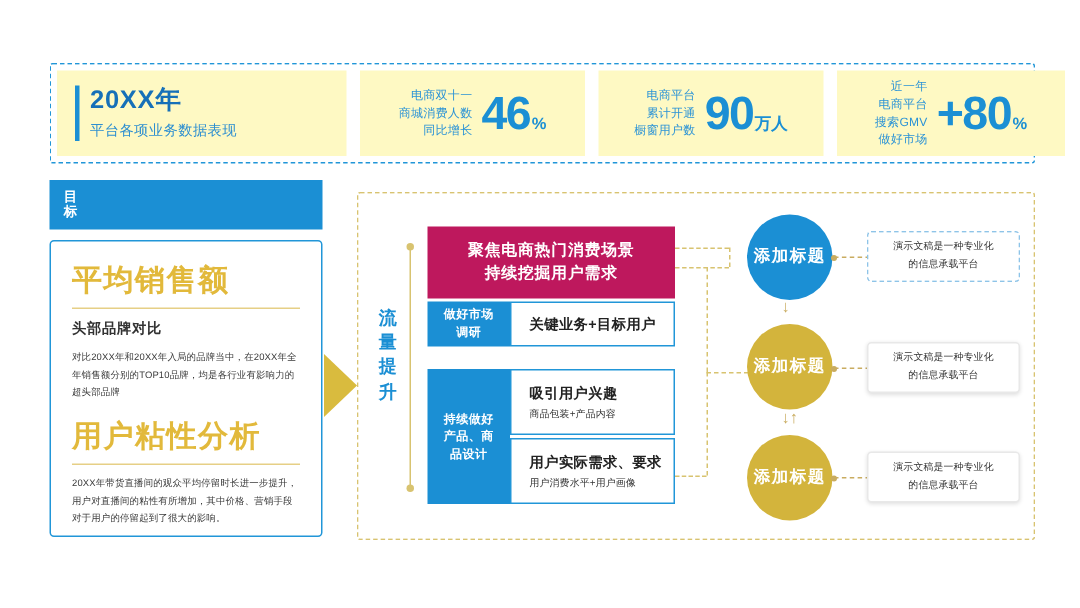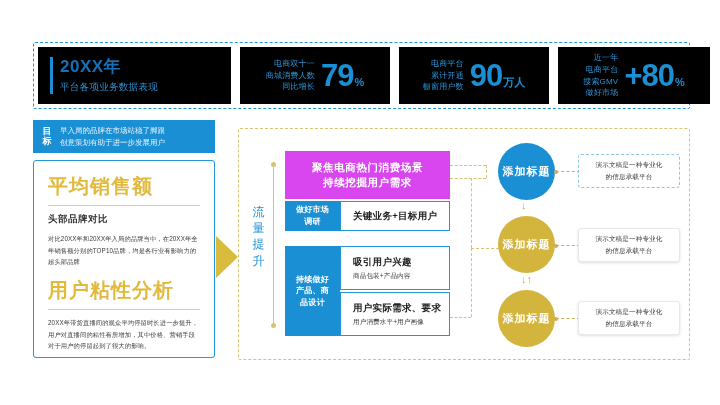--- a/index.html
+++ b/index.html
@@ -13,21 +13,21 @@
 
   
   .stats-strip {
     position: absolute; left: 33px; top: 42px; width: 657px; height: 67px;
     border: 1px dashed #2196d8; border-radius: 2px;
     display: flex; align-items: stretch; padding: 4px;
   }
   .stat-cell {
     position: relative; flex: 0 0 auto; height: 100%;
     display: flex; align-items: center; justify-content: center;
-    background: #000000;
+    background: #fef9c3;
   }
   .cell-title { width: 193px; padding-left: 22px; flex-direction: column; align-items: flex-start; justify-content: center; }
   .cell-title .bar {
     position: absolute; left: 12px; top: 10px; bottom: 10px; width: 3px; background: #1b8fd4;
   }
   .title-main { font-size: 17px; font-weight: bold; color: #1670b8; letter-spacing: .5px; line-height: 1.15; }
   .title-sub { font-size: 9.5px; color: #2e8fd0; margin-top: 4px; letter-spacing: .3px; }
 
   .stat-sep { flex: 0 0 9px; }
   .cell-num { width: 150px; gap: 6px; }
@@ -76,27 +76,27 @@
     background: #d8c370;
   }
   .vtrack::before, .vtrack::after {
     content:""; position: absolute; left: -2px; width: 5px; height: 5px;
     border-radius: 50%; background: #d8c370;
   }
   .vtrack::before { top: -3px; } .vtrack::after { bottom: -3px; }
 
   .vlabel {
     position: absolute; left: 12px; top: 75px; width: 16px;
-    font-size: 12px; font-weight: normal; color: #1b8fd4;
+    font-size: 12px; font-weight: bold; color: #1b8fd4;
     line-height: 1.35; text-align: center; letter-spacing: 1px;
   }
 
   .gold-banner {
     position: absolute; left: 46px; top: 22px; width: 165px; height: 48px;
-    background: #d946ef; color: #fff; display: flex; flex-direction: column;
+    background: #be185d; color: #fff; display: flex; flex-direction: column;
     align-items: center; justify-content: center; line-height: 1.45;
     font-size: 10.5px; font-weight: bold; letter-spacing: .6px;
   }
 
   .row-block { position: absolute; left: 46px; }
   .row-block.r1 { top: 72px; width: 165px; height: 30px; }
   .row-block.r2 { top: 117px; width: 165px; height: 90px; }
   .blue-tab {
     position: absolute; left: 0; top: 0; bottom: 0; width: 55px;
     background: #1b8fd4; color: #fff; display: flex; align-items: center;
@@ -168,21 +168,21 @@
       <div class="title-main">20XX年</div>
       <div class="title-sub">平台各项业务数据表现</div>
     </div>
     <div class="stat-sep"></div>
 
     <div class="stat-cell cell-num">
       <div class="stat-label" style="white-space: pre-line;">电商双十一
 商城消费人数
 同比增长</div>
       <div class="stat-value">
-        <span class="stat-big">79</span>
+        <span class="stat-big">46</span>
         <span class="stat-unit">%</span>
       </div>
     </div>
     <div class="stat-sep"></div>
 
     <div class="stat-cell cell-num">
       <div class="stat-label" style="white-space: pre-line;">电商平台
 累计开通
 橱窗用户数</div>
       <div class="stat-value">
@@ -200,24 +200,20 @@
       <div class="stat-value">
         <span class="stat-big">+80</span>
         <span class="stat-unit">%</span>
       </div>
     </div>
 
   </div>
 
   <div class="goal-box">
     <div class="goal-icon" style="white-space: pre-line;">目标</div>
-    <div class="goal-lines">
-      <div>早入局的品牌在市场站稳了脚跟</div>
-      <div>创意策划有助于进一步发展用户</div>
-    </div>
   </div>
 
   <div class="left-card">
     <div class="lc-h1">平均销售额</div>
     <div class="lc-rule"></div>
     <div class="lc-h2">头部品牌对比</div>
     <div class="lc-body">对比20XX年和20XX年入局的品牌当中，在20XX年全年销售额分别的TOP10品牌，均是各行业有影响力的超头部品牌</div>
 
     <div class="lc-h1 second" style="margin-top:9px;">用户粘性分析</div>
     <div class="lc-rule"></div>

